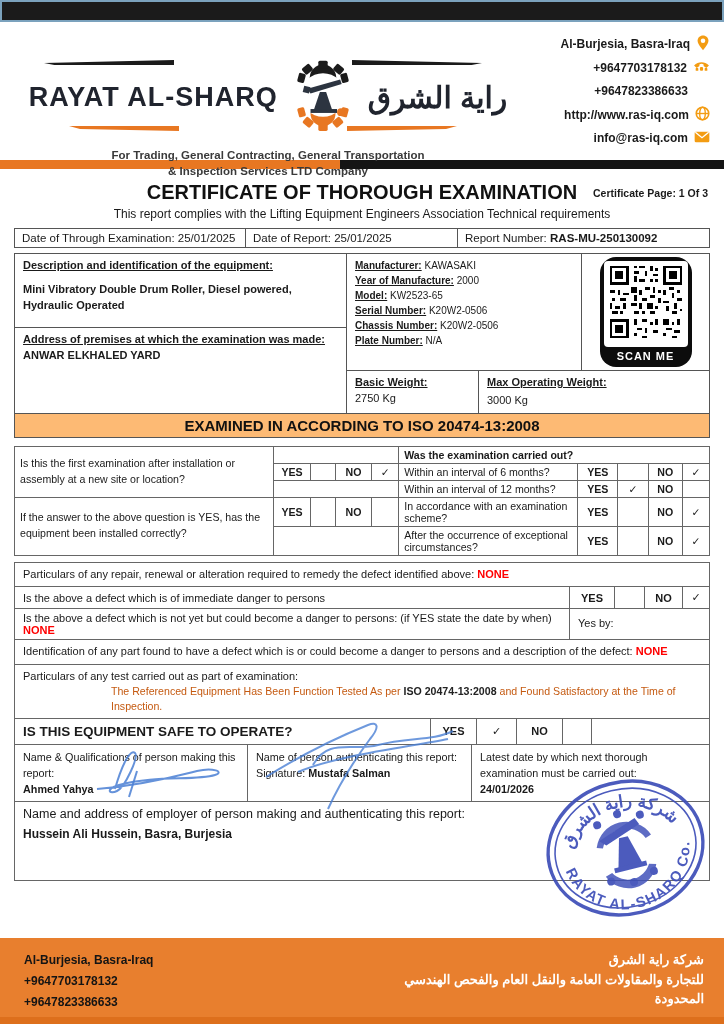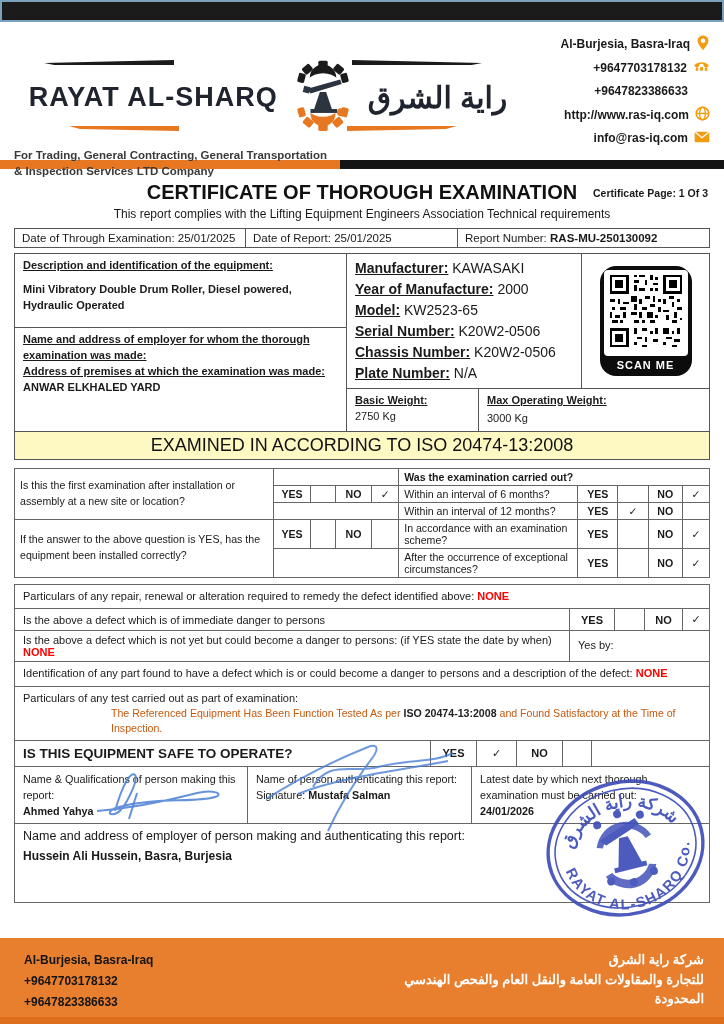--- a/index.html
+++ b/index.html
@@ -6,21 +6,21 @@
   html,body { background:#888; }
   body { font-family:"Liberation Sans", sans-serif; }
   .page {
     position:relative; width:724px; height:1024px; margin:0 auto;
     background:#fff; overflow:hidden; color:#1a1a1a;
   }
   
   .top-bar { height:22px; background:#1b1b1b; border:2px solid #7ba2bd; }
   
   .header { display:flex; padding:8px 14px 4px 14px; height:138px; }
-  .logo-block { flex:1; text-align:left; position:relative; }
+  .logo-block { flex:1; text-align:center; position:relative; }
   .logo-row { display:flex; align-items:center; justify-content:center; margin-top:26px; gap:6px; }
   .logo-en { font-size:27px; font-weight:bold; color:#20242e; letter-spacing:1px; font-family:"Liberation Sans", sans-serif; }
   .logo-ar { font-size:30px; font-weight:bold; color:#20242e; direction:rtl; }
   .swoosh { position:absolute; top:30px; height:5px; background:#1b1b1b; width:130px; }
   .swoosh.left { left:30px; clip-path:polygon(0 60%,100% 0,100% 100%,8% 100%); }
   .swoosh.right { right:40px; clip-path:polygon(0 0,100% 60%,92% 100%,0 100%); }
   .swoosh2 { position:absolute; top:96px; height:5px; background:#e87722; width:110px; }
   .swoosh2.left { left:55px; clip-path:polygon(0 0,100% 0,100% 100%,10% 60%); }
   .swoosh2.right { right:65px; clip-path:polygon(0 0,100% 0,90% 60%,0 100%); }
   .tagline { font-size:11.5px; font-weight:bold; color:#3a3a3a; line-height:1.35; margin-top:10px; }
@@ -45,29 +45,29 @@
   .b { font-weight:bold; }
   .u { text-decoration:underline; }
   
   .equip { display:grid; grid-template-columns:332px 1fr; border:1px solid #555; margin-top:5px; }
   .equip-left { border-right:1px solid #555; display:flex; flex-direction:column; }
   .cell { padding:4px 8px; font-size:11px; line-height:1.45; }
   .desc-cell { border-bottom:1px solid #555; min-height:74px; }
   .emp-cell { flex:1; }
   .equip-right { display:flex; flex-direction:column; }
   .info-row { display:grid; grid-template-columns:1fr 128px; border-bottom:1px solid #555; }
-  .info-cell { padding:4px 8px; font-size:14px; line-height:1.5; }
+  .info-cell { padding:4px 8px; font-size:10px; line-height:1.5; }
   .qr-cell { border-left:1px solid #555; display:flex; align-items:center; justify-content:center; padding:3px; }
   .qr-frame { background:#0c0c0c; border-radius:16px; width:92px; padding:4px 4px 3px 4px; text-align:center; }
   .qr-box { background:#fff; border-radius:4px; padding:2px; }
   .qr-label { color:#fff; font-size:11px; font-weight:bold; letter-spacing:1px; padding:3px 0 2px 0; }
   .weight-row { display:grid; grid-template-columns:132px 1fr; flex:1; }
   .bw { border-right:1px solid #555; }
   
-  .banner { margin-top:-1px; border:1px solid #555; background:#fef9c3; text-align:center; font-size:18px; font-weight:normal; color:#111; padding:3px 0; }
+  .banner { margin-top:-1px; border:1px solid #555; background:#fdba74; text-align:center; font-size:15px; font-weight:bold; color:#111; padding:3px 0; }
   
   table.exam { width:100%; border-collapse:collapse; margin-top:8px; }
   table.exam td { border:1px solid #666; font-size:10.6px; padding:2px 5px; }
   td.q { line-height:1.5; font-size:11px; }
   td.lbl { font-weight:bold; text-align:center; font-size:11px; }
   td.chk { text-align:center; font-size:12px; }
   td.hdr { font-weight:bold; font-size:11.5px; padding-left:8px; }
   td.subq { font-size:10.6px; }
   
   .rowt { border:1px solid #666; margin-top:-1px; font-size:11px; }
@@ -222,21 +222,20 @@
       </div>
     </div>
 
     <div class="equip">
       <div class="equip-left">
         <div class="cell desc-cell">
           <div class="b u">Description and identification of the equipment:</div>
           <div class="b" style="margin-top:8px;">Mini Vibratory Double Drum Roller, Diesel powered, Hydraulic Operated</div>
         </div>
         <div class="cell emp-cell">
-          <div class="b u">Name and address of employer for whom the thorough examination was made:</div>
           <div class="b u">Address of premises at which the examination was made:</div>
           <div class="b">ANWAR ELKHALED YARD</div>
         </div>
       </div>
       <div class="equip-right">
         <div class="info-row">
           <div class="info-cell">
             <div><span class="b u">Manufacturer:</span> <span>KAWASAKI</span></div>
             <div><span class="b u">Year of Manufacture:</span> <span>2000</span></div>
             <div><span class="b u">Model:</span> <span>KW2523-65</span></div>

